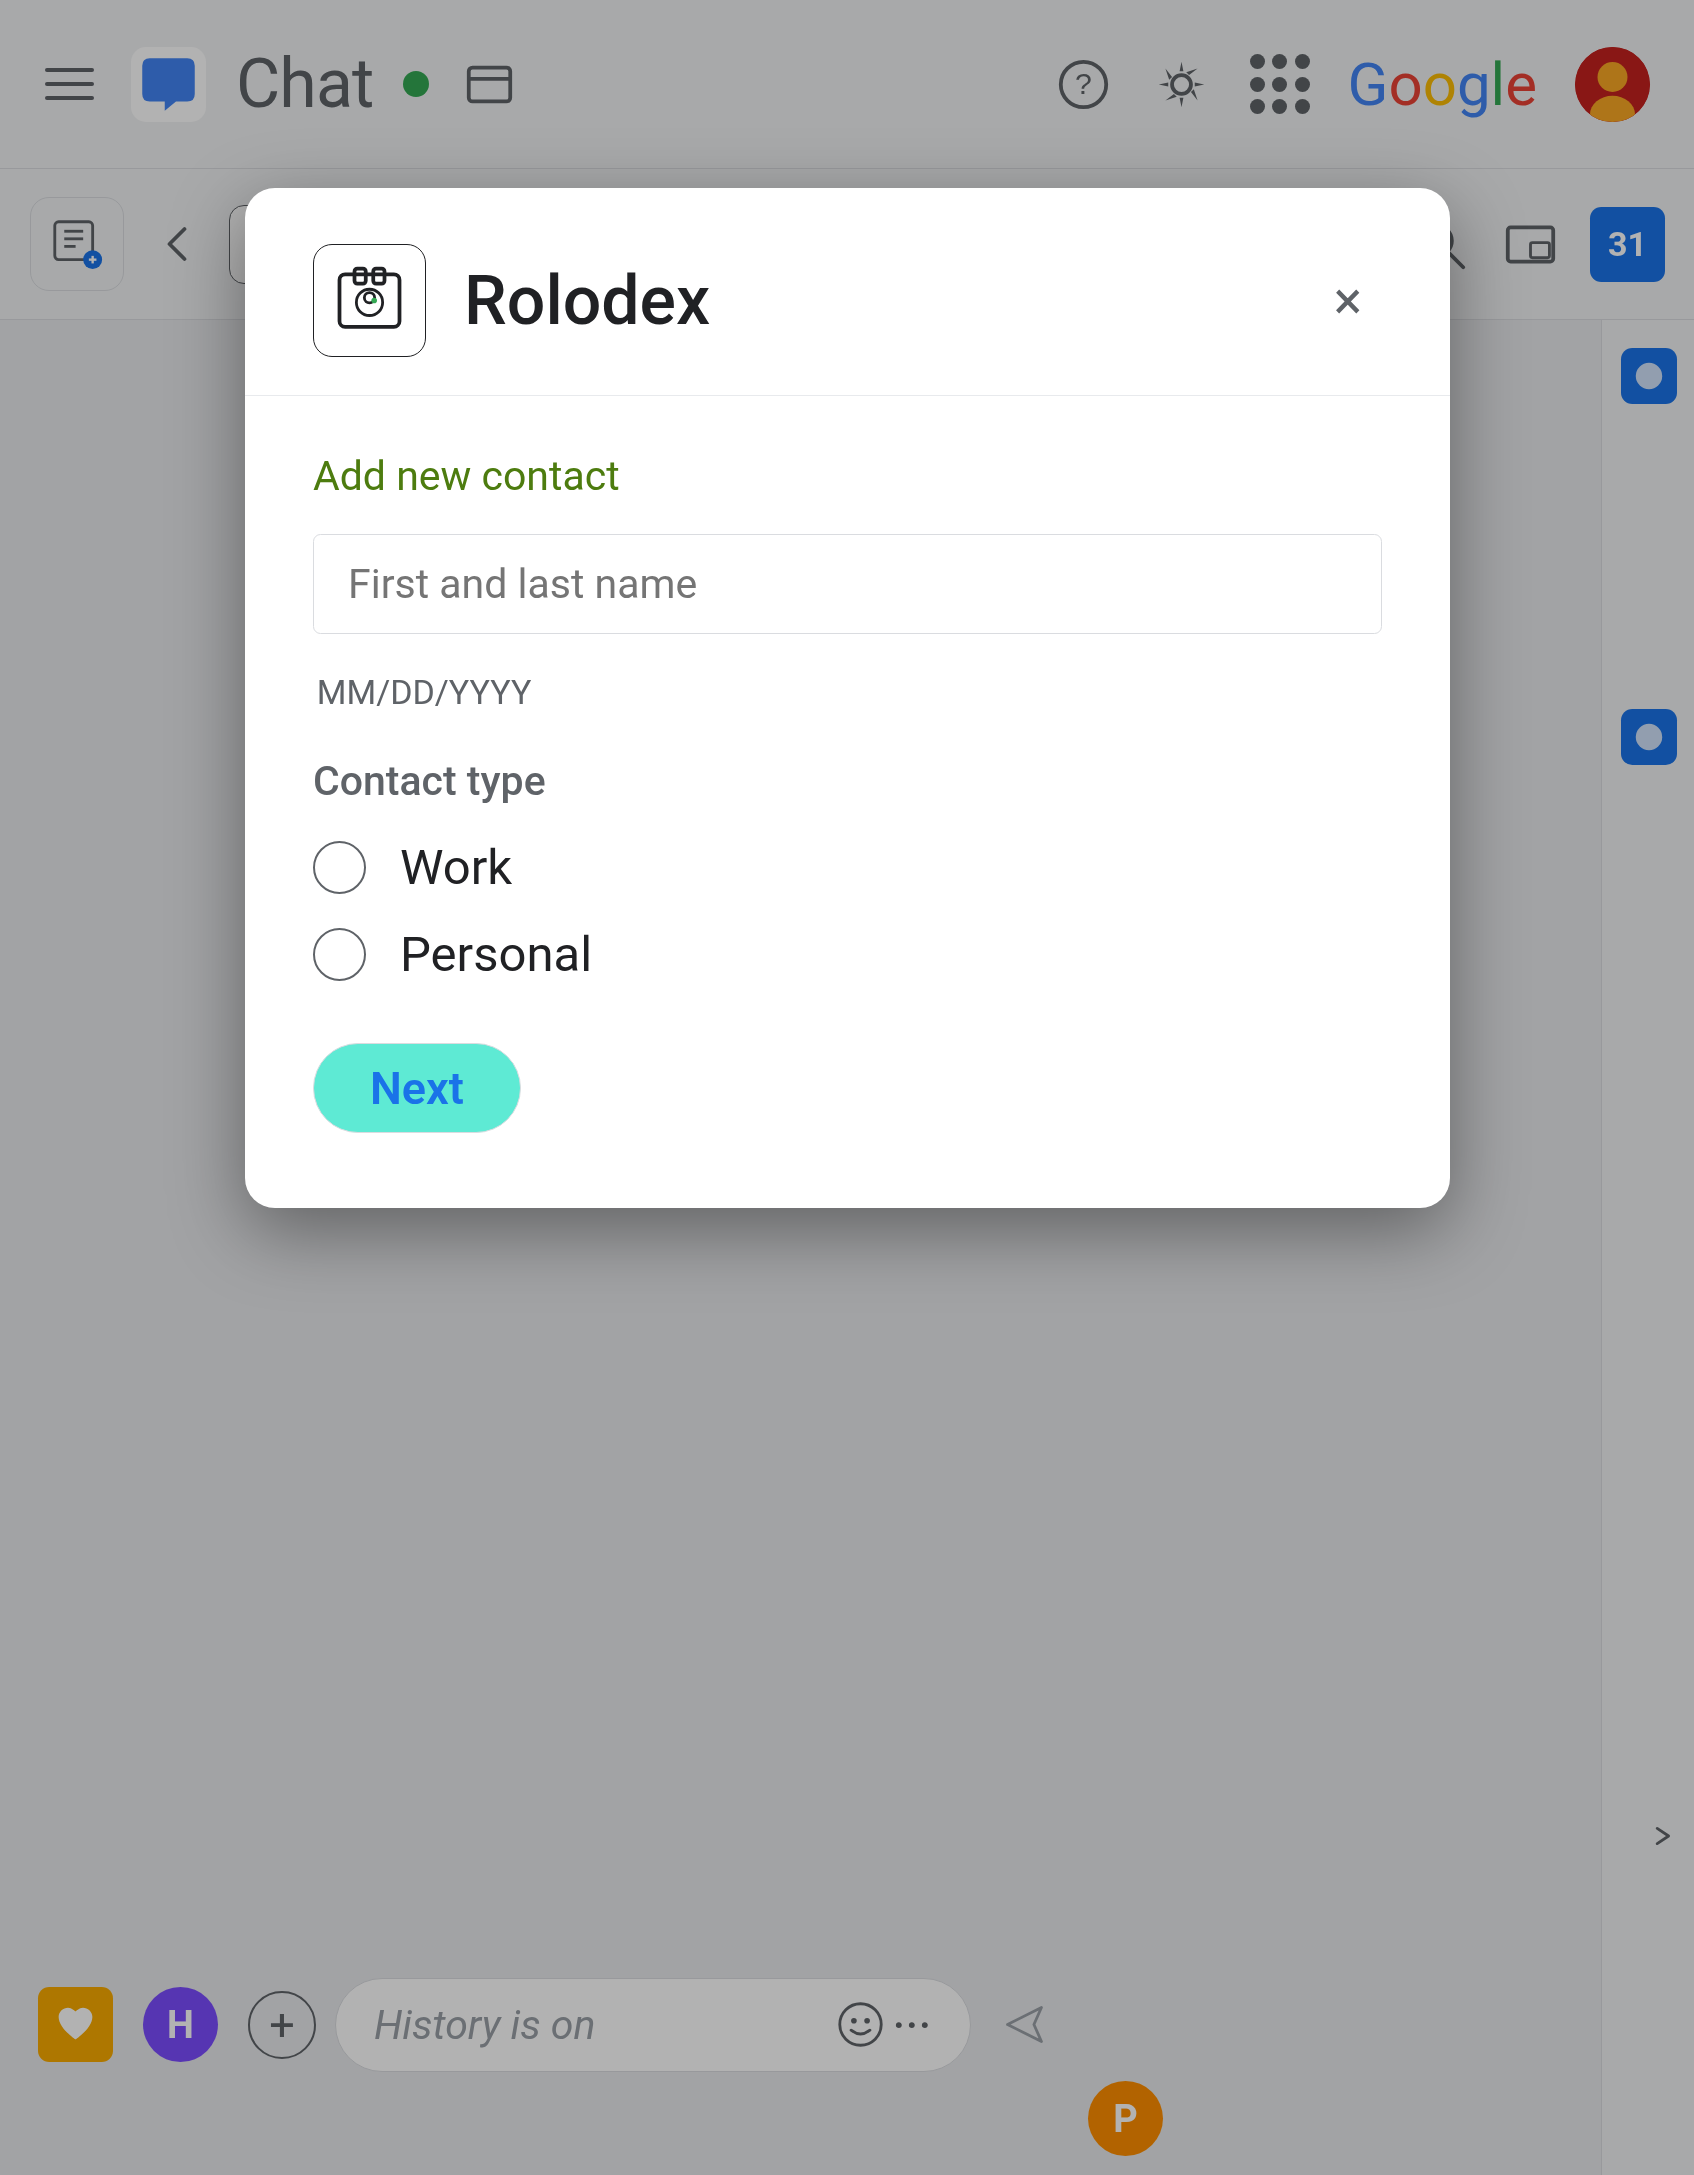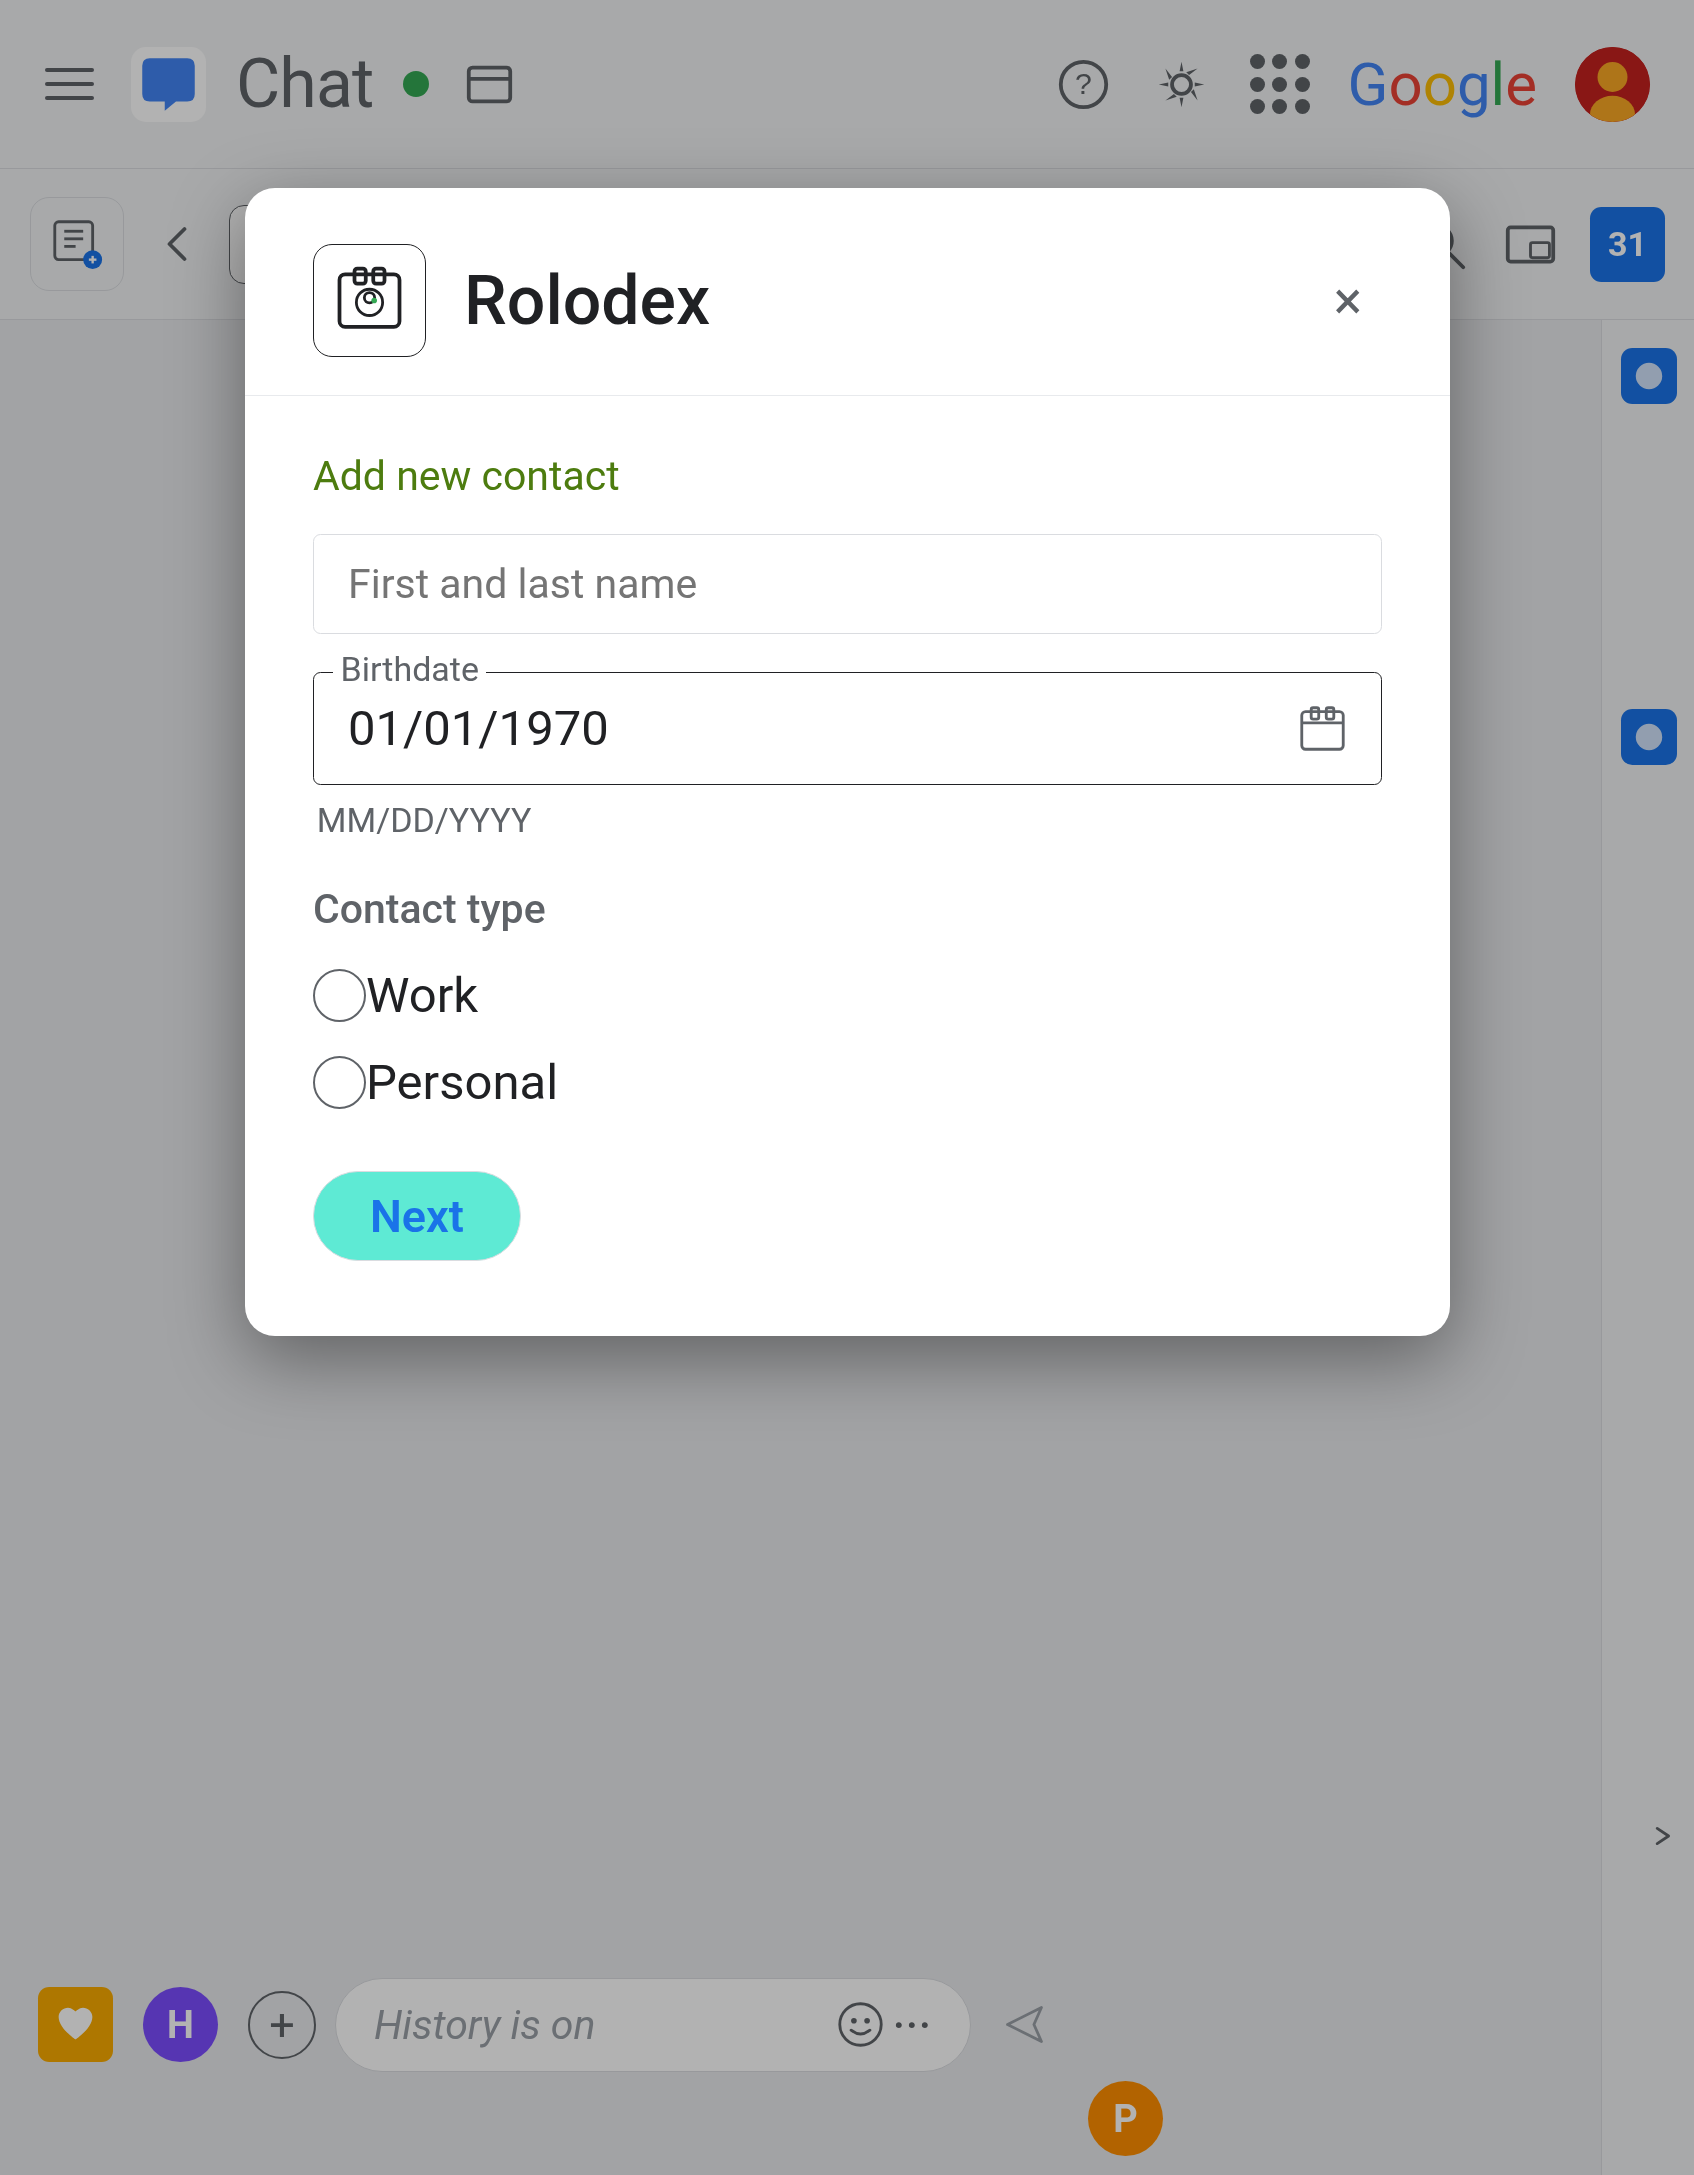--- a/index.html
+++ b/index.html
@@ -274,20 +274,21 @@
     .radio-group {
       display: flex;
       flex-direction: column;
       gap: 30px;
       margin-bottom: 60px;
     }
 
     .radio-item {
       display: flex;
       align-items: center;
+      gap: 34px;
       cursor: pointer;
     }
 
     .radio-circle {
       width: 53px;
       height: 53px;
       border: 2.4px solid #5f6368;
       border-radius: 50%;
       flex-shrink: 0;
     }
@@ -560,36 +561,20 @@
 
     <div class="modal-body">
 
       
       <div class="section-label">Add new contact</div>
 
       
       <input class="text-input" type="text" placeholder="First and last name" style="">
 
       
-      <div class="date-field-wrapper" style="position: relative; margin-bottom: 15px;">
-        <div style="border: 1.4px solid #202124; border-radius: 7.5px; height: 113px; position: relative;">
-          <span style="position: absolute; top: -24.5px; left: 19px; background: #fff; padding: 0 7.5px; font-size: 34px; color: #5f6368;">Birthdate</span>
-          <div style="display: flex; align-items: center; justify-content: space-between; padding: 0 34px; height: 100%;">
-            <span style="font-size: 49px; color: #202124;">01/01/1970</span>
-            <span style="font-size: 45px; color: #5f6368;">
-              <svg width="49" height="49" viewBox="0 0 52 52" fill="none">
-                <rect x="4" y="8" width="44" height="40" rx="4" stroke="#5f6368" stroke-width="3" fill="none"></rect>
-                <line x1="4" y1="20" x2="48" y2="20" stroke="#5f6368" stroke-width="3"></line>
-                <rect x="14" y="4" width="8" height="12" rx="2" stroke="#5f6368" stroke-width="3" fill="none"></rect>
-                <rect x="30" y="4" width="8" height="12" rx="2" stroke="#5f6368" stroke-width="3" fill="none"></rect>
-              </svg>
-            </span>
-          </div>
-        </div>
-      </div>
 
       
       <div class="date-format-hint">MM/DD/YYYY</div>
 
       
       <div class="contact-type-label">Contact type</div>
 
       <div class="radio-group">
         <div class="radio-item">
           <div class="radio-circle"></div>

